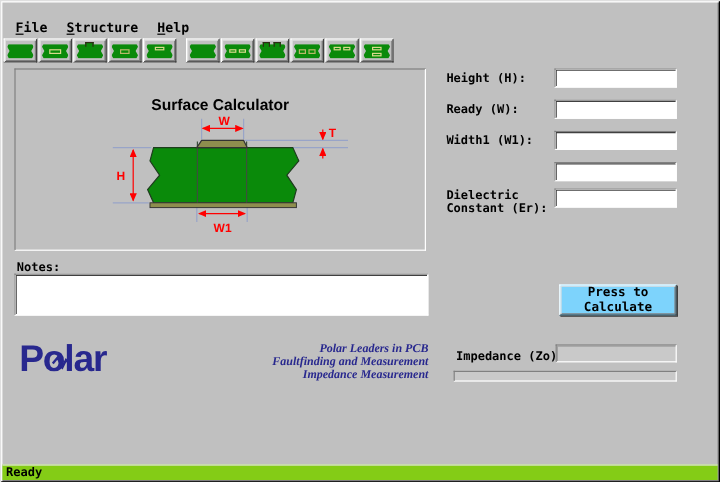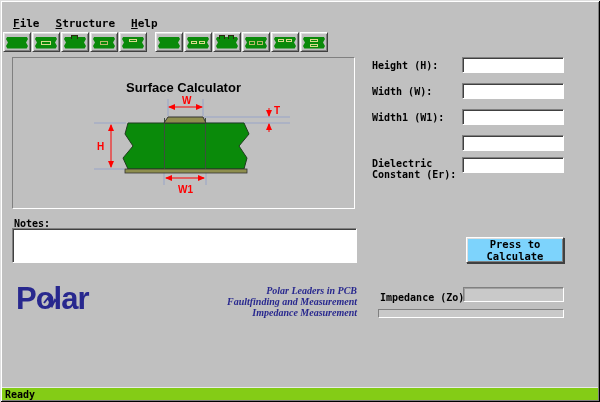--- a/index.html
+++ b/index.html
@@ -215,21 +215,21 @@
       <line x1="98" y1="67" x2="98" y2="109" stroke="#ff0000" stroke-width="1" marker-start="url(#arrL)" marker-end="url(#arrR)"></line>
       <text class="dim-label" x="84" y="92">H</text>
 
       <line x1="153" y1="120" x2="191" y2="120" stroke="#ff0000" stroke-width="1" marker-start="url(#arrL)" marker-end="url(#arrR)"></line>
       <text class="dim-label" x="165" y="135">W1</text>
     </svg>
   </div>
 
   <div class="param-label" style="top:60px;">Height (H):</div>
   <input class="param-input" style="top: 57px;" value="">
-  <div class="param-label" style="top:86px;">Width (W):</div>
+  <div class="param-label" style="top:86px;">Ready (W):</div>
   <input class="param-input" style="top: 83px;" value="">
   <div class="param-label" style="top:112px;">Width1 (W1):</div>
   <input class="param-input" style="top: 109px;" value="">
   <input class="param-input" style="top: 135px;" value="">
   <div class="param-label" style="top:158px;">Dielectric Constant (Er):</div>
   <input class="param-input" style="top: 157px;" value="">
 
   <div class="notes-label">Notes:</div>
   <textarea class="notes-area" style=""></textarea>
 

